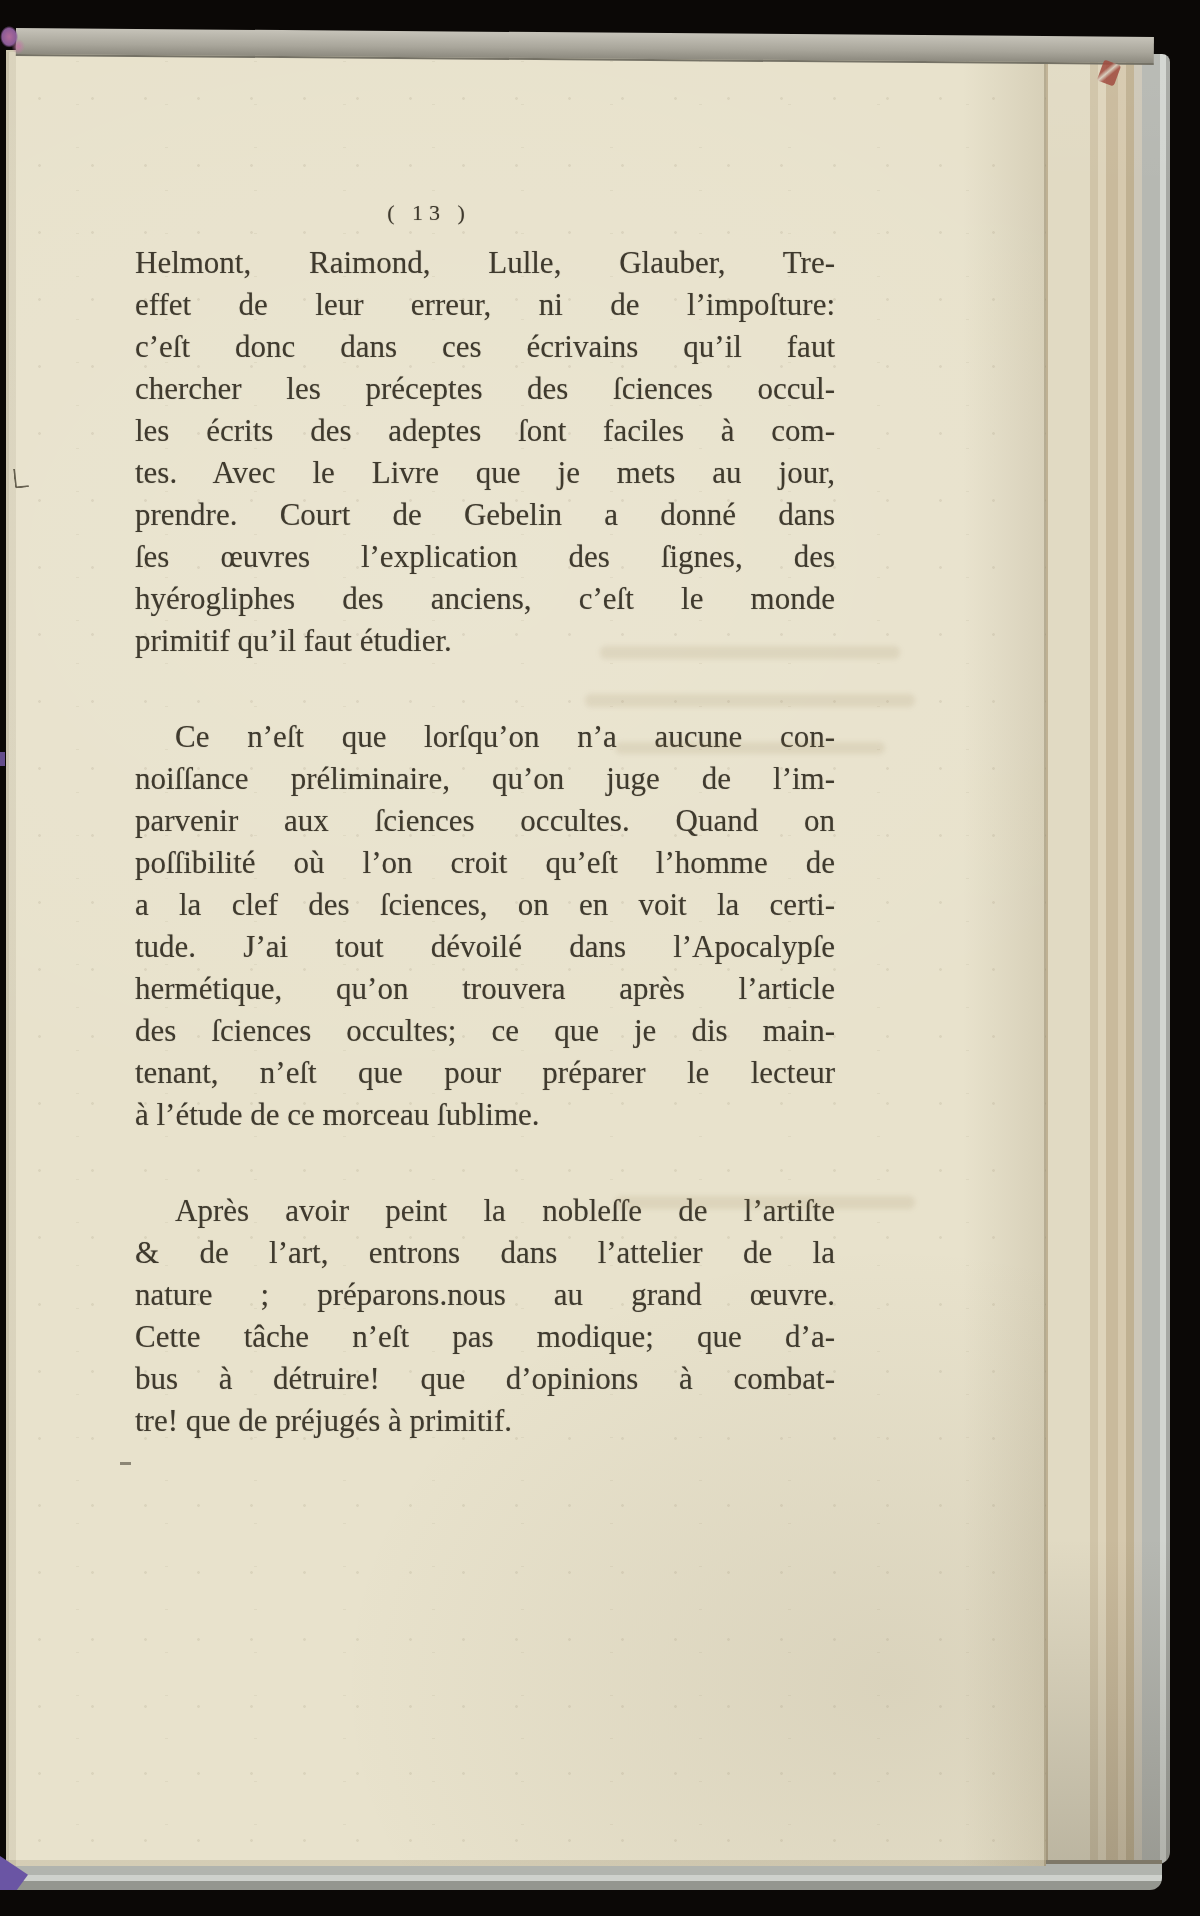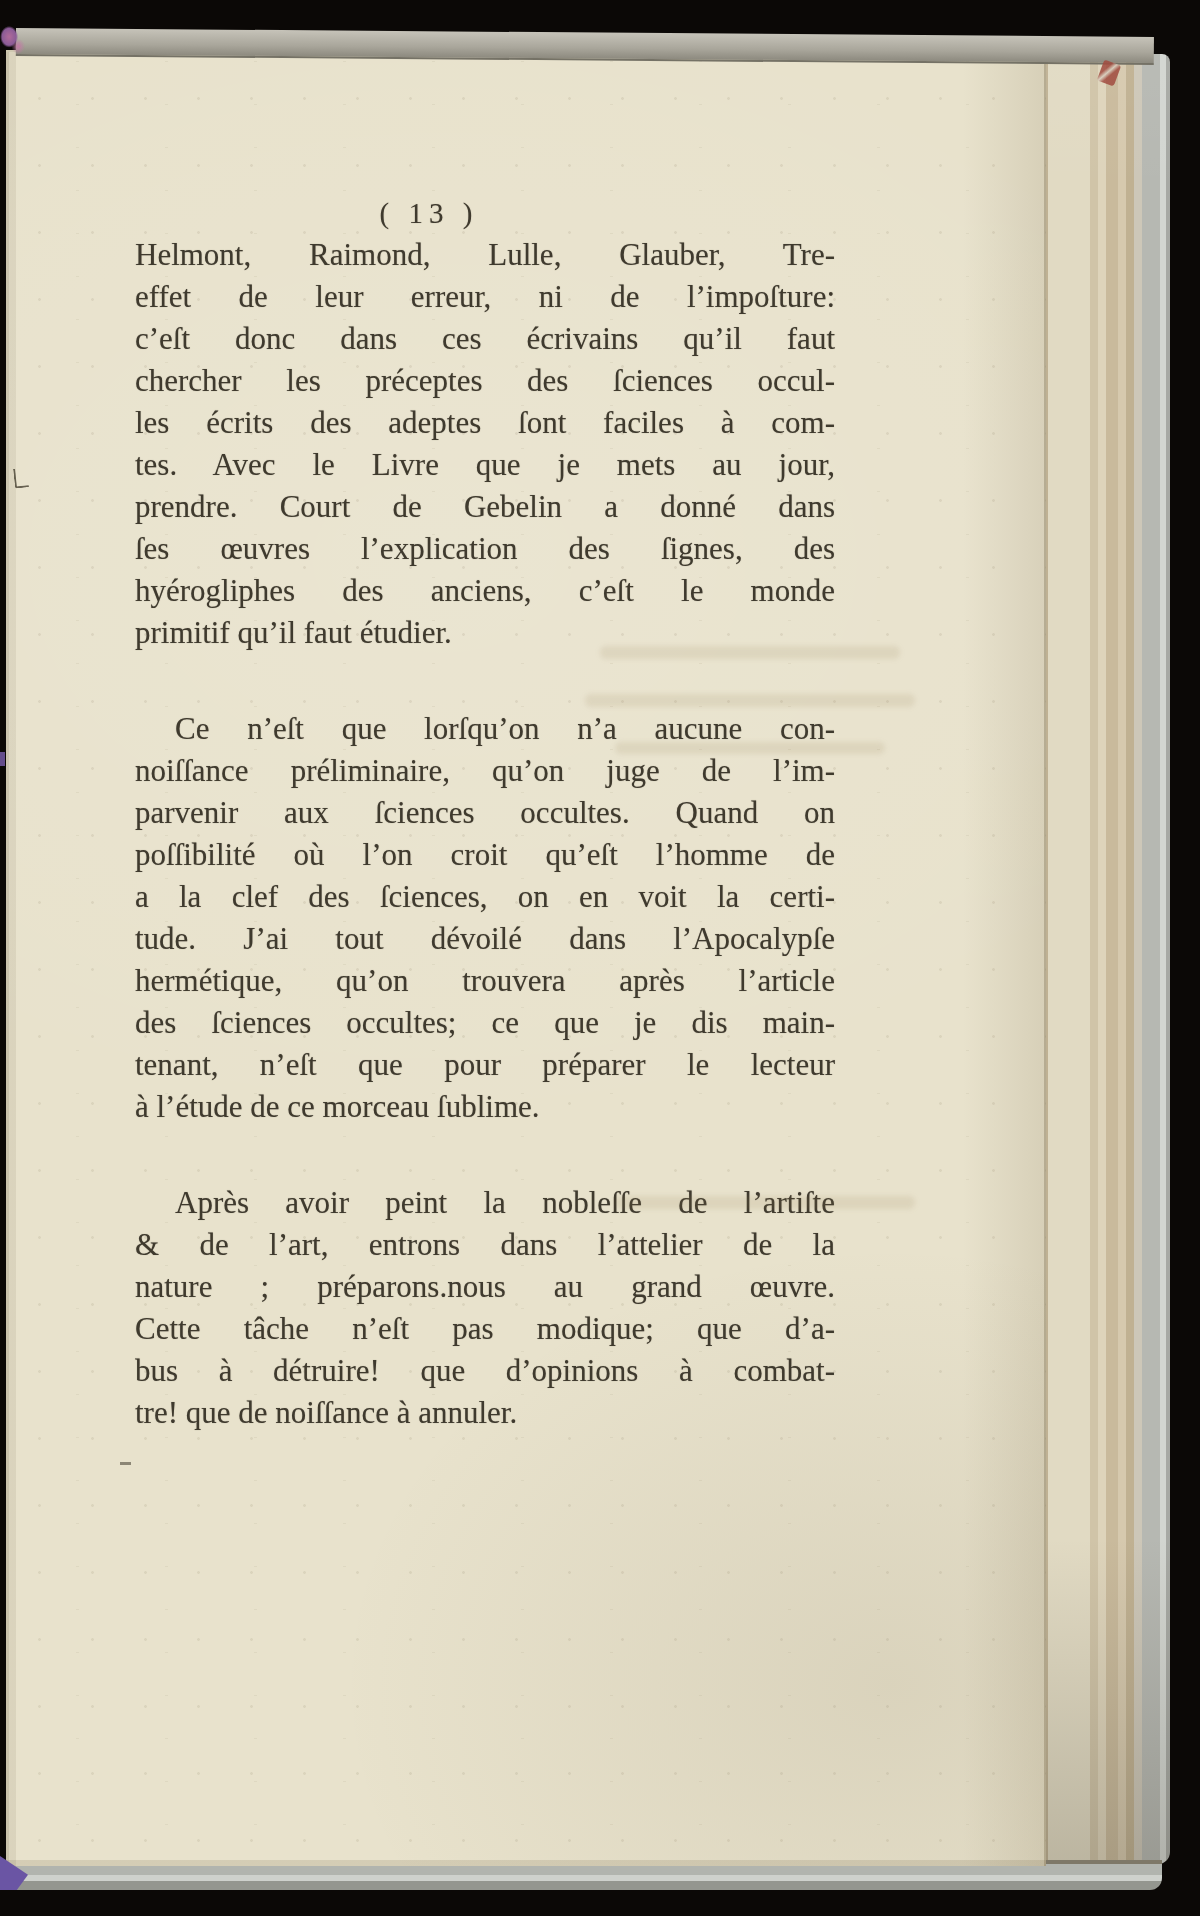--- a/index.html
+++ b/index.html
@@ -33,21 +33,21 @@
       linear-gradient(0deg, rgba(110,95,62,.16) 0 6px, rgba(0,0,0,0) 6px 30px),
       var(--paper,#e8e2cc);
     background-size:53px 67px,89px 43px,auto,auto,auto,auto,auto,auto;
     background-position:7px 13px,27px 31px,0 0,0 0,0 0,0 0,0 0,0 0;}
   .page::after{content:'';position:absolute;right:0;top:0;width:2px;height:100%;background:rgba(120,105,75,.35);}
 
   
   .text-block{position:absolute;left:129px;top:140px;width:700px;
     font-family:"Liberation Serif","DejaVu Serif",serif;font-size:31px;line-height:42px;
     color:var(--ink,#3f3a2e);text-shadow:0 0 1px rgba(62,56,44,.40);}
-  .pagenum{text-align:center;transform:translateX(-56px);letter-spacing:6px;font-size:29px;}
+  .pagenum{text-align:center;transform:translateX(-56px);letter-spacing:6px;font-size:22px;margin-bottom:8px;}
   .para + .para{margin-top:54px;}
   .line{text-align:justify;text-align-last:justify;}
   .line.last{text-align-last:left;}
   .para.indent .line:first-child{text-indent:40px;}
   .it{}
 
   
   .mark-pink{position:absolute;left:0;top:24px;width:26px;height:32px;z-index:4;
     background:radial-gradient(10px 12px at 35% 40%,var(--spine-mark-pink,#b06b9a),#8a5b96 70%,rgba(138,91,150,0) 90%),
                radial-gradient(8px 9px at 70% 70%,#c27ba6,rgba(194,123,166,0) 85%);
@@ -103,21 +103,21 @@
             <div class="line"><span>des ſciences occultes; ce que je dis main-</span></div>
             <div class="line"><span>tenant, n’eſt que pour préparer le lecteur</span></div>
             <div class="line last"><span>à l’étude de ce morceau ſublime.</span></div>
           </div>
           <div class="para indent">
             <div class="line"><span>Après avoir peint la nobleſſe de l’artiſte</span></div>
             <div class="line"><span>&amp; de l’art, entrons dans l’attelier de la</span></div>
             <div class="line"><span>nature ; préparons.nous au grand œuvre.</span></div>
             <div class="line"><span>Cette tâche n’eſt pas modique; que d’a-</span></div>
             <div class="line"><span>bus à détruire! que d’opinions à combat-</span></div>
-            <div class="line last"><span>tre! que de noiſſance à annuler.</span></div>
+            <div class="line last"><span>tre! que de préjugés à primitif.</span></div>
           </div>
         </div>
     </div>
   </div>
 
   <div class="band-top"></div>
   <div class="mark-pink"></div>
   <div class="mark-purple-bl"></div>
   <div class="mark-red"></div>
   <div class="mark-purple-left"></div>

